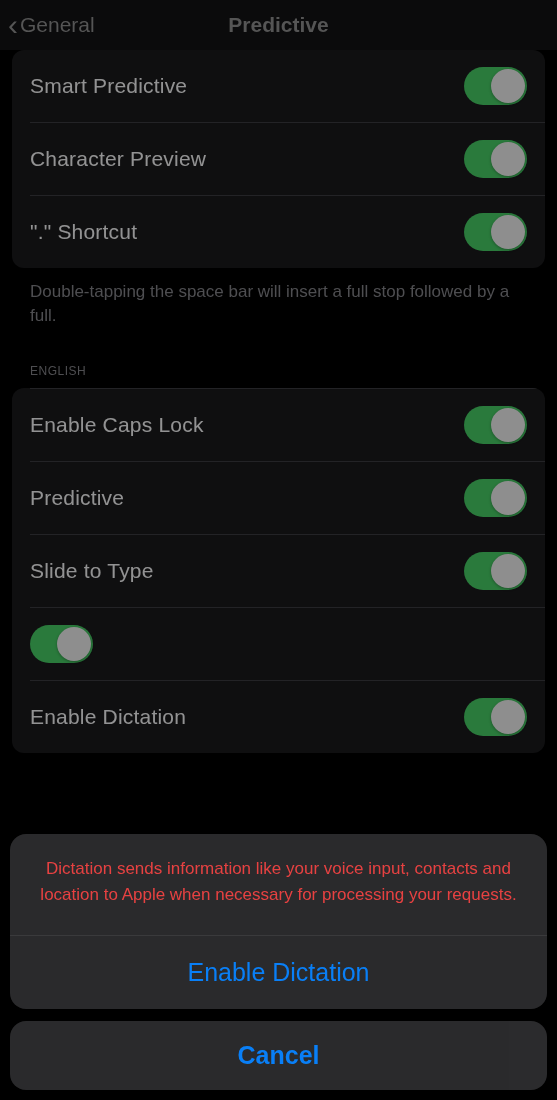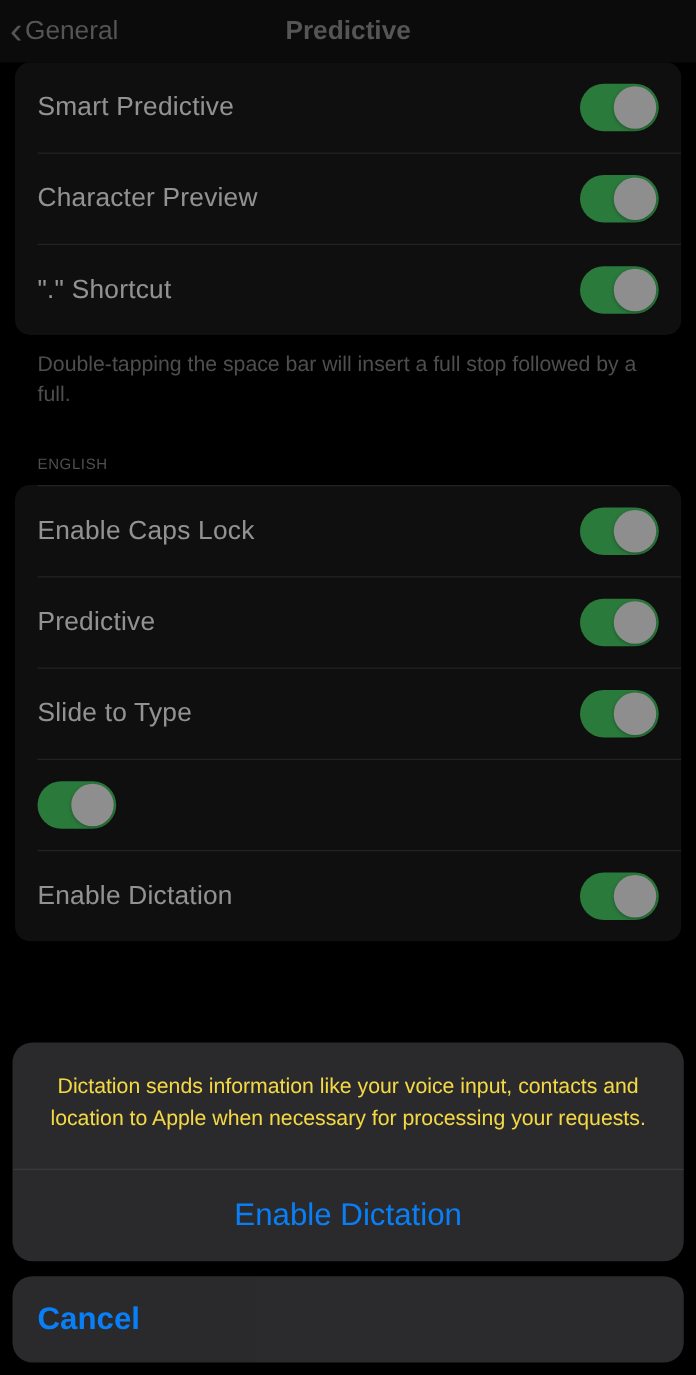--- a/index.html
+++ b/index.html
@@ -125,42 +125,42 @@
     }
     .action-card {
       background: #2c2c2e;
       border-radius: 16px;
       overflow: hidden;
       opacity: 0.97;
     }
     .action-message {
       padding: 22px 30px 28px 30px;
       text-align: center;
-      color: #fde047;
+      color: #ef4444;
       font-size: 17px;
       line-height: 1.5;
       border-bottom: 1px solid rgba(84,84,88,0.4);
     }
     .action-button {
       padding: 22px;
       text-align: center;
       color: #0a84ff;
       font-size: 25px;
       font-weight: 400;
       cursor: pointer;
     }
     .cancel-card {
       background: #2c2c2e;
       border-radius: 16px;
       margin-top: 12px;
       opacity: 0.97;
     }
     .cancel-button {
       padding: 20px;
-      text-align: left;
+      text-align: center;
       color: #0a84ff;
       font-size: 25px;
       font-weight: 600;
       cursor: pointer;
     }
     .dimmed {
       position: relative;
     }
   </style>
 </head>

